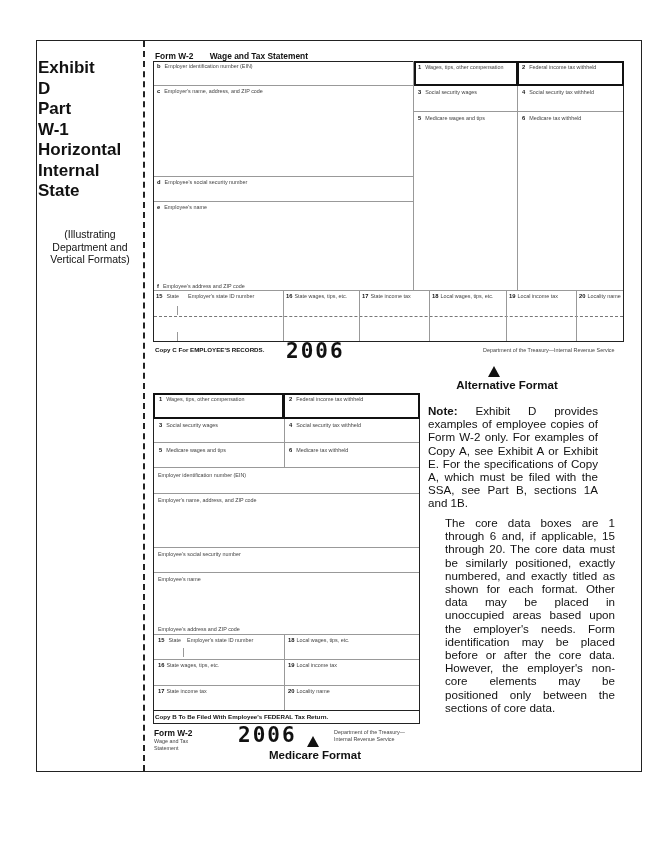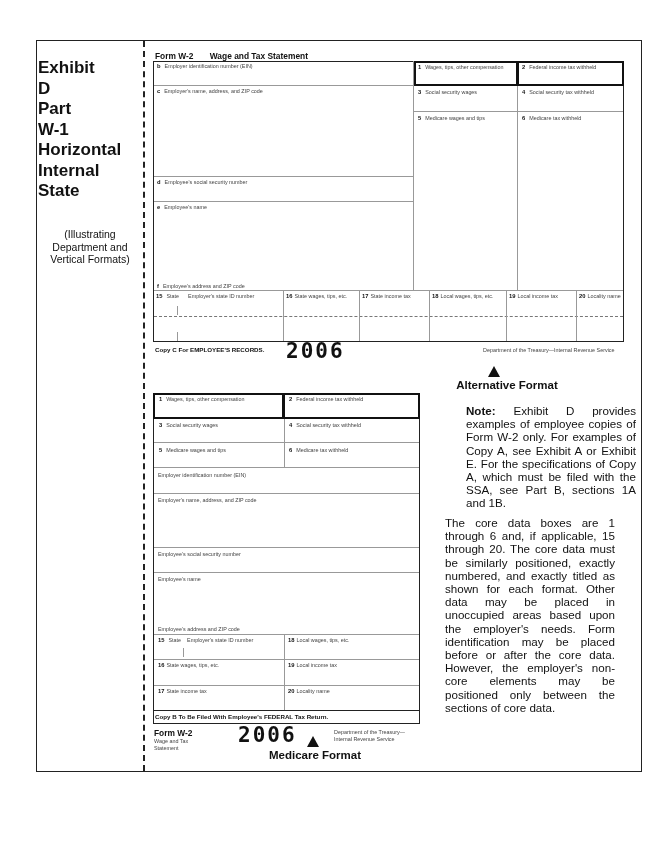--- a/index.html
+++ b/index.html
@@ -133,14 +133,14 @@
   <div>Statement</div>
 </div>
 <div class="abs year" style="left:238px;top:723px;">2006</div>
 <div class="abs tri" style="left:307px;top:736px;"></div>
 <div class="abs lbl" style="left:334px;top:729px;line-height:7px;">
   <div>Department of the Treasury—</div>
   <div>Internal Revenue Service</div>
 </div>
 <div class="abs" style="left:265px;top:749px;width:100px;text-align:center;font-weight:bold;font-size:11.5px;">Medicare Format</div>
 
-<div class="abs note" style="left:466px;top:404px;width:170px;"><b>Note:</b> <span>Exhibit D provides examples of employee copies of Form W-2 only. For examples of Copy A, see Exhibit A or Exhibit E. For the specifications of Copy A, which must be filed with the SSA, see Part B, sections 1A and 1B.</span></div>
+<div class="abs note" style="left:428px;top:404px;width:170px;"><b>Note:</b> <span>Exhibit D provides examples of employee copies of Form W-2 only. For examples of Copy A, see Exhibit A or Exhibit E. For the specifications of Copy A, which must be filed with the SSA, see Part B, sections 1A and 1B.</span></div>
 <div class="abs note" style="left:445px;top:516px;width:170px;">The core data boxes are 1 through 6 and, if applicable, 15 through 20. The core data must be similarly positioned, exactly numbered, and exactly titled as shown for each format. Other data may be placed in unoccupied areas based upon the employer's needs. Form identification may be placed before or after the core data. However, the employer's non-core elements may be positioned only between the sections of core data.</div>
 
 </body></html>

